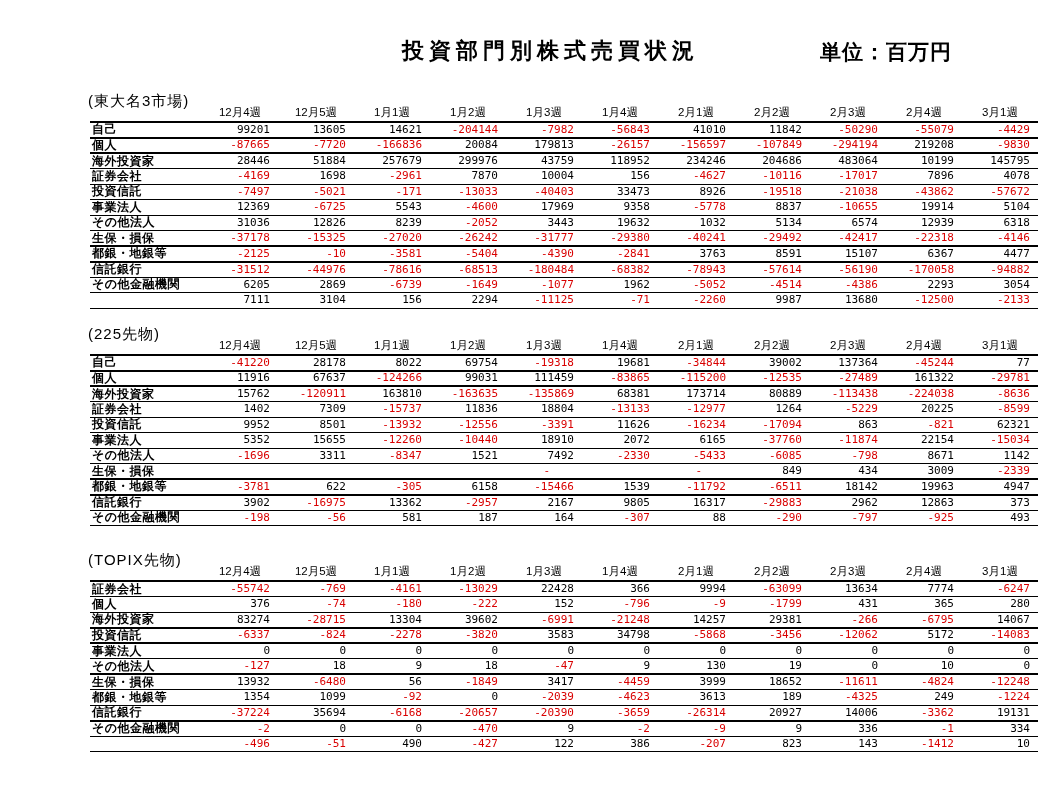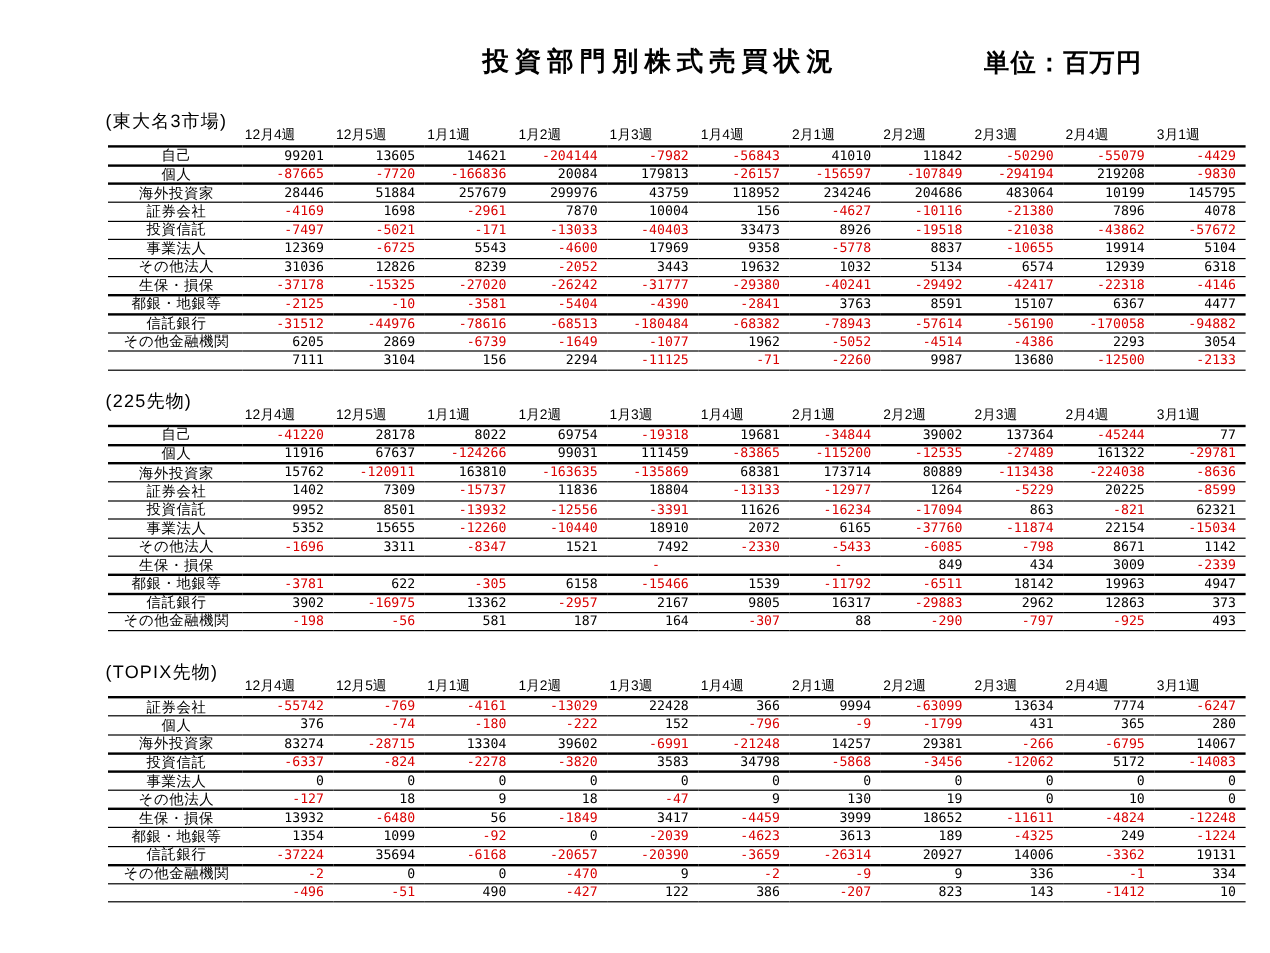--- a/index.html
+++ b/index.html
@@ -32,35 +32,35 @@
   table.data{
     position:absolute;left:2px;top:13px;
     border-collapse:collapse;table-layout:fixed;
     width:948px;
   }
   col.lblcol{width:112px;}
   col.wk{width:76px;}
   thead tr{height:15.5px;}
   tbody tr{height:15.5px;}
   thead th{
-    font-size:11.5px;font-weight:normal;text-align:left;
+    font-size:11.5px;font-weight:normal;text-align:center;
     padding:0 2px 1px 2px;vertical-align:bottom;
     border-bottom:2.5px solid #000;white-space:nowrap;
   }
   tbody td{
     border-bottom:1px solid #000;
     font-family:"DejaVu Sans Mono",monospace;
     font-size:11px;line-height:1;
     text-align:right;padding:0 8px 1px 0;
     vertical-align:middle;white-space:nowrap;
   }
   tbody td.lbl{
     font-family:"Liberation Sans",sans-serif;
-    font-size:12px;font-weight:normal;
-    text-align:center;padding:0 0 1px 2px;
+    font-size:12px;font-weight:bold;
+    text-align:left;padding:0 0 1px 2px;
     letter-spacing:0.5px;
   }
   tbody tr.heavy td{border-bottom:2.5px solid #000;}
   td.neg{color:var(--neg,#d90000);}
   td.dash{padding-right:32px;}
 </style>
 </head>
 <body>
 
 <div class="page">
@@ -146,21 +146,21 @@
           <tr>
             <td class="lbl">証券会社</td>
             <td class="neg">-4169</td>
             <td>1698</td>
             <td class="neg">-2961</td>
             <td>7870</td>
             <td>10004</td>
             <td>156</td>
             <td class="neg">-4627</td>
             <td class="neg">-10116</td>
-            <td class="neg">-21380</td>
+            <td class="neg">-17017</td>
             <td>7896</td>
             <td>4078</td>
           </tr>
           <tr>
             <td class="lbl">投資信託</td>
             <td class="neg">-7497</td>
             <td class="neg">-5021</td>
             <td class="neg">-171</td>
             <td class="neg">-13033</td>
             <td class="neg">-40403</td>

